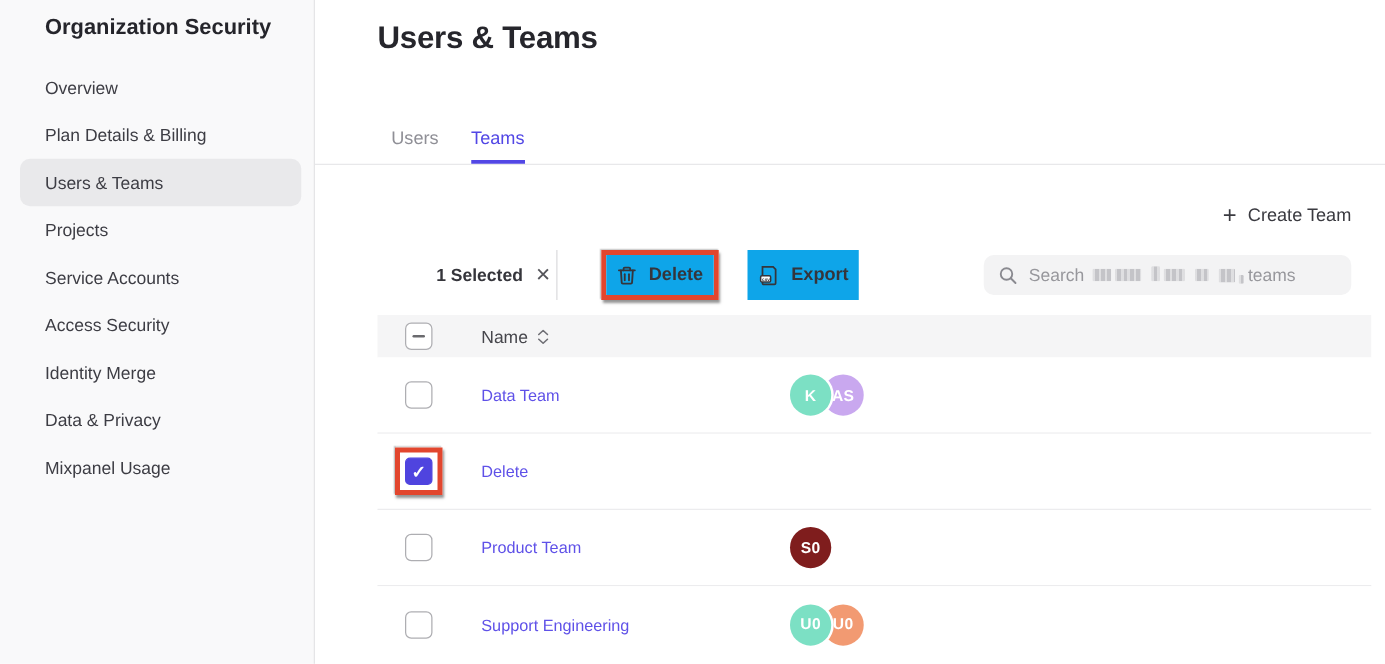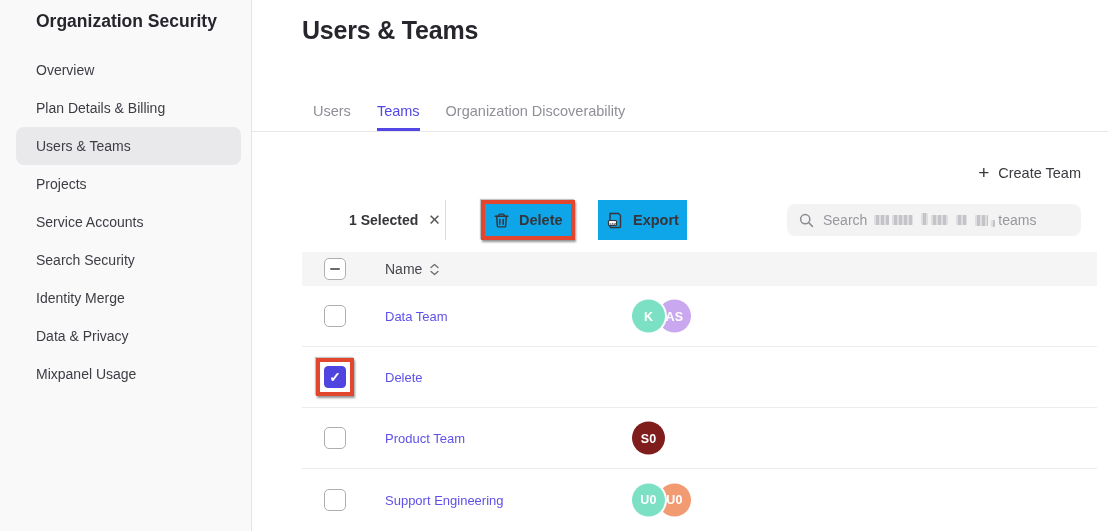--- a/index.html
+++ b/index.html
@@ -73,35 +73,34 @@
 <body>
 
 <div class="sidebar">
   <div class="sb-title">Organization Security</div>
   <div class="sb-nav">
     <div class="nav-item">Overview</div>
     <div class="nav-item">Plan Details &amp; Billing</div>
     <div class="nav-item active">Users &amp; Teams</div>
     <div class="nav-item">Projects</div>
     <div class="nav-item">Service Accounts</div>
-    <div class="nav-item">Search Security</div>
+    <div class="nav-item">Access Security</div>
     <div class="nav-item">Identity Merge</div>
     <div class="nav-item">Data &amp; Privacy</div>
     <div class="nav-item">Mixpanel Usage</div>
   </div>
 </div>
 
 <div class="main">
   <div class="page-title">Users &amp; Teams</div>
 
   <div class="tabrow">
     <div class="tabs">
       <div class="tab">Users</div>
       <div class="tab active">Teams</div>
-      <div class="tab">Organization Discoverability</div>
     </div>
   </div>
 
   <button class="create-team">
     <span class="plus-glyph">+</span>
     <span>Create Team</span>
   </button>
 
   <div class="toolbar">
     <div class="selection">

